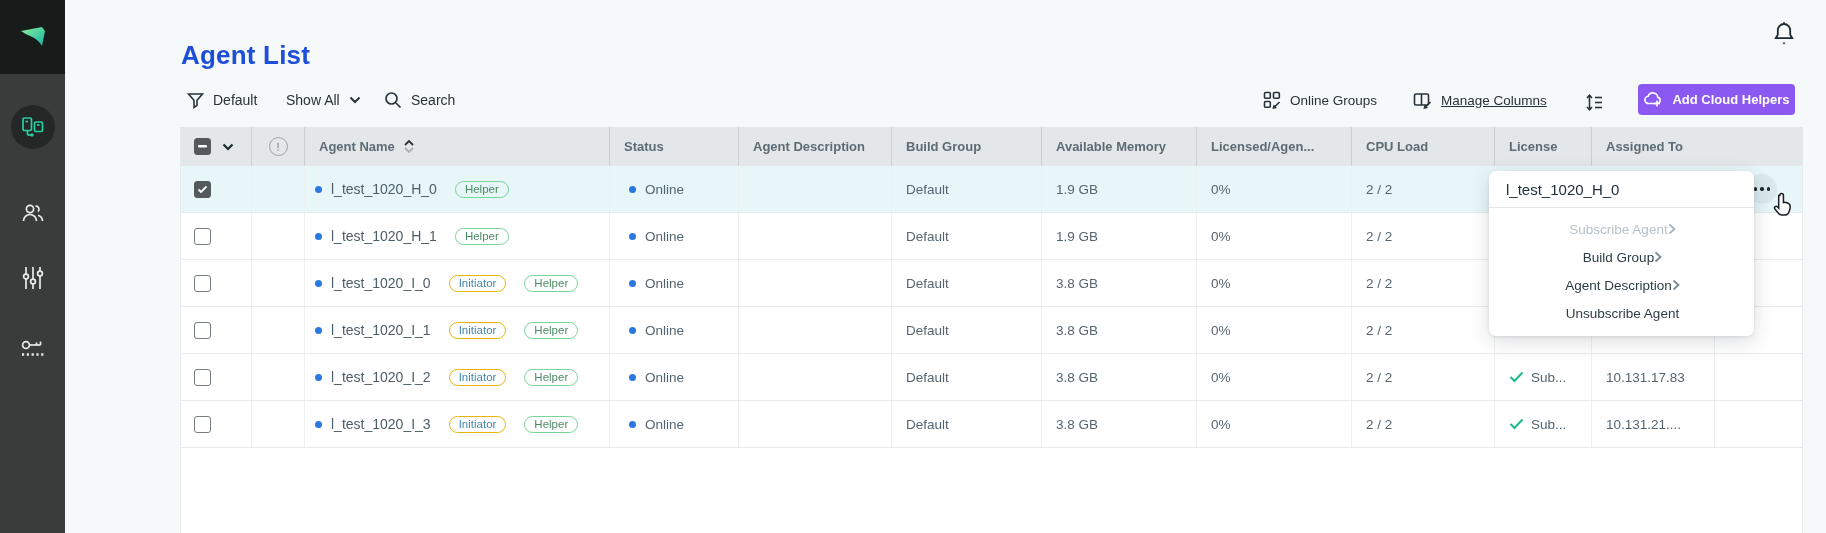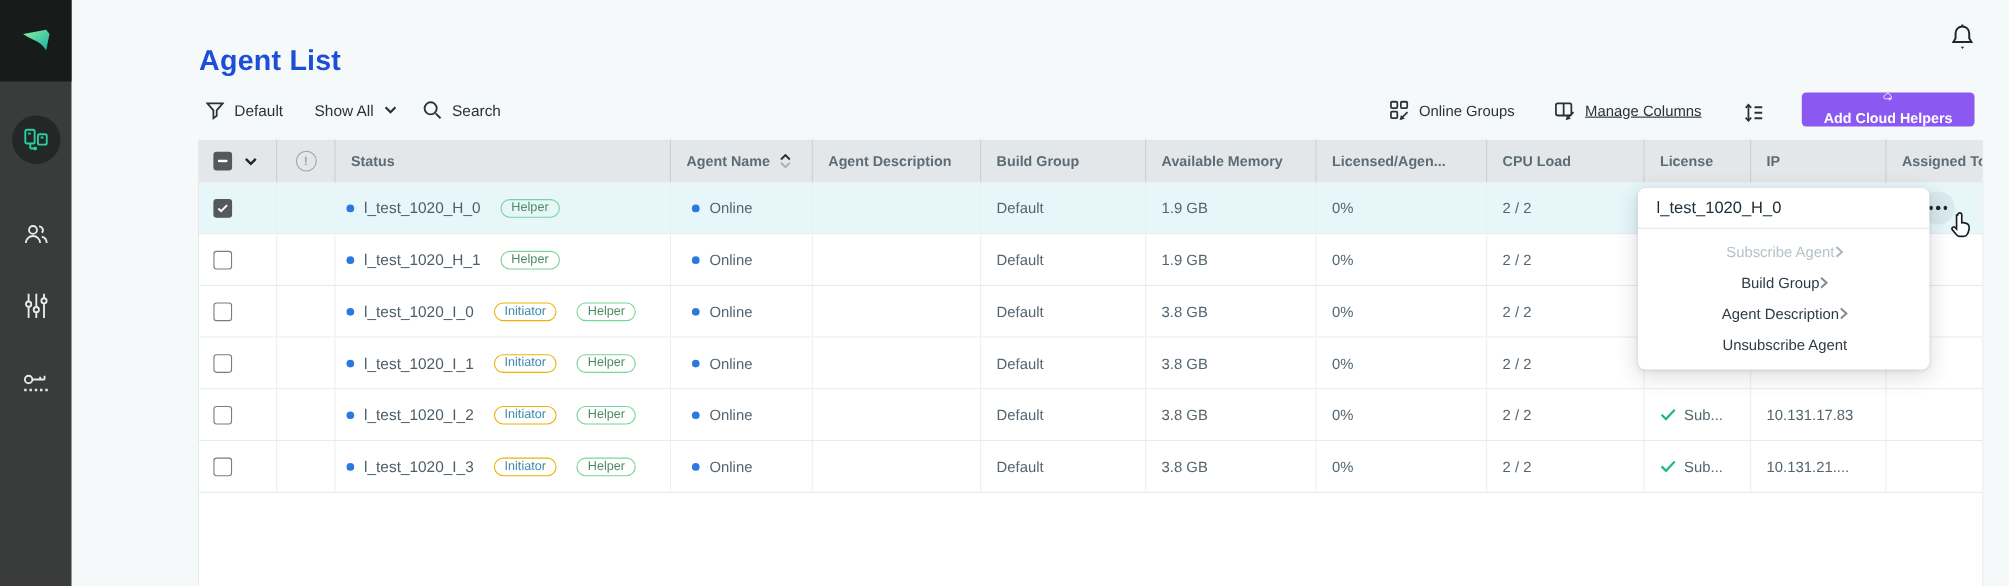--- a/index.html
+++ b/index.html
@@ -19,21 +19,21 @@
 
   .toolbar-item { position:absolute; top:86px; height:28px; display:flex; align-items:center; gap:9px;
     font-size:14px; color:#27333a; cursor:pointer; background:none; border:none; }
   .tb-filters { left:187px; }
   .tb-showall { left:286px; }
   .tb-search  { left:384px; }
   .tb-buildgroups { left:1263px; font-size:13.5px; }
   .tb-managecols  { left:1413px; font-size:13.5px;text-decoration:underline; }
   .tb-sort { left:1585px; top:88px; }
   .btn-primary { position:absolute; left:1638px; top:84px; width:157px; height:31px; border:none; border-radius:4px;
-    background:#8b59f2; color:#fff; font-size:13px; font-weight:700; display:flex; align-items:center; justify-content:center; gap:8px; cursor:pointer;flex-direction:column; }
+    background:#8b59f2; color:#fff; font-size:13px; font-weight:700; display:flex; align-items:center; justify-content:center; gap:8px; cursor:pointer; }
 
   
   .table { position:absolute; left:180px; top:127px; width:1623px; height:406px; background:#fff;
     border-right:1px solid #e6eaec; border-left:1px solid #e6eaec; }
   .grid-cols { display:grid; grid-template-columns:70px 53px 305px 129px 153px 150px 155px 155px 143px 97px 123px 88px; }
   .thead { height:39px; background:#e3e7e9; }
   .th { display:flex; align-items:center; padding-left:14px; font-size:13px; font-weight:700; color:#5d6b75;
     border-left:1px solid #c9d0d4; white-space:nowrap; overflow:hidden; cursor:pointer; }
   .th:first-child { border-left:none; padding-left:13px; }
   .row { height:47px; background:#fff; border-bottom:1px solid #e6eaec; }
@@ -221,53 +221,50 @@
       <span class="hdr-chevron">
         <svg width="12" height="8" viewBox="0 0 12 8" fill="none" stroke="#1c2930" stroke-width="2.2">
             <path d="M1.5 1.5 L6 6 L10.5 1.5"></path>
           </svg>
       </span>
     </div>
     <div class="th" style="justify-content:center;padding-left:0">
       <span class="info-circle">!</span>
     </div>
     <div class="th">
-        <span>Status</span>
-      </div>
-    <div class="th">
       <span>Agent Name</span>
       <span class="sort-stack">
         <svg width="10" height="6" viewBox="0 0 10 6" fill="none" stroke="#2b3339" stroke-width="1.8">
             <path d="M1 5 L5 1 L9 5"></path>
           </svg>
         <svg width="10" height="6" viewBox="0 0 10 6" fill="none" stroke="#a7b1b7" stroke-width="1.8">
             <path d="M1 1 L5 5 L9 1"></path>
           </svg>
       </span>
     </div>
     <div class="th">
+        <span>Status</span>
+      </div>
+    <div class="th">
         <span>Agent Description</span>
       </div>
     <div class="th">
         <span>Build Group</span>
       </div>
     <div class="th">
         <span>Available Memory</span>
       </div>
     <div class="th">
         <span>Licensed/Agen...</span>
       </div>
     <div class="th">
         <span>CPU Load</span>
       </div>
     <div class="th">
         <span>License</span>
-      </div>
-    <div class="th">
-        <span>IP</span>
       </div>
     <div class="th">
         <span>Assigned To</span>
       </div>
   </div>
 
   <div class="row grid-cols selected">
     <div class="td">
       <span class="checkbox checked">
         <svg width="11" height="9" viewBox="0 0 11 9" fill="none" stroke="#fff" stroke-width="1.8">

